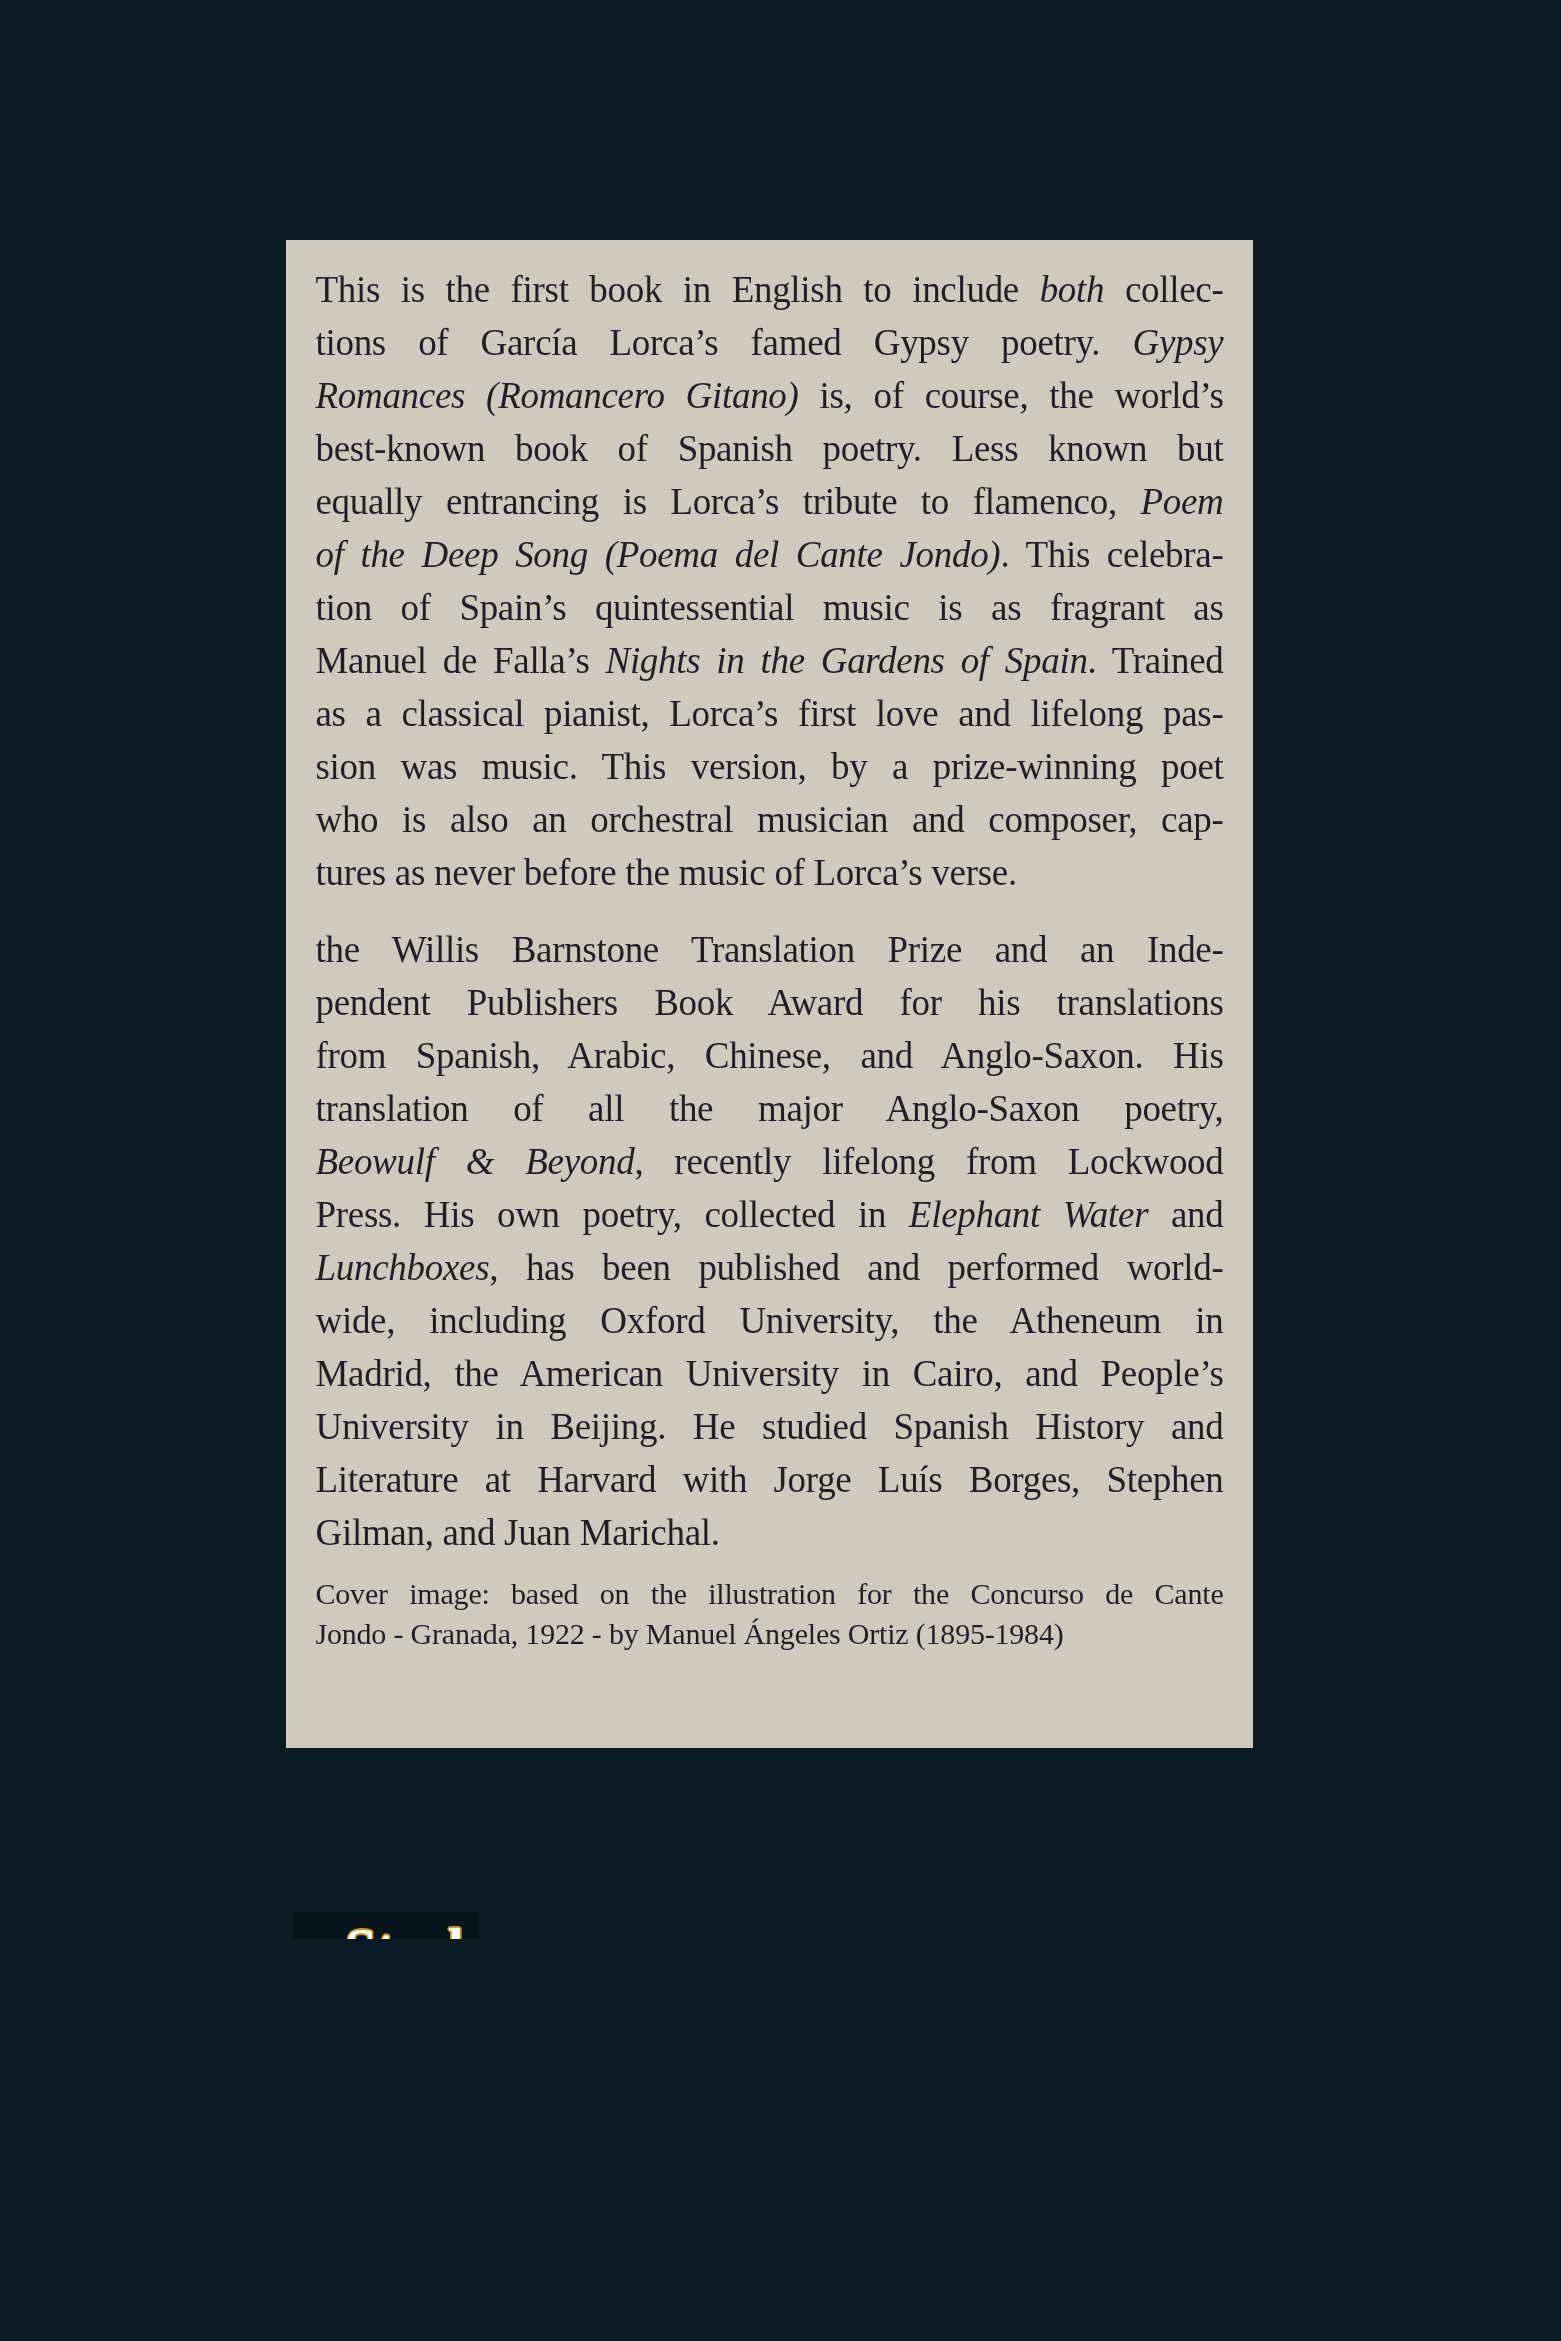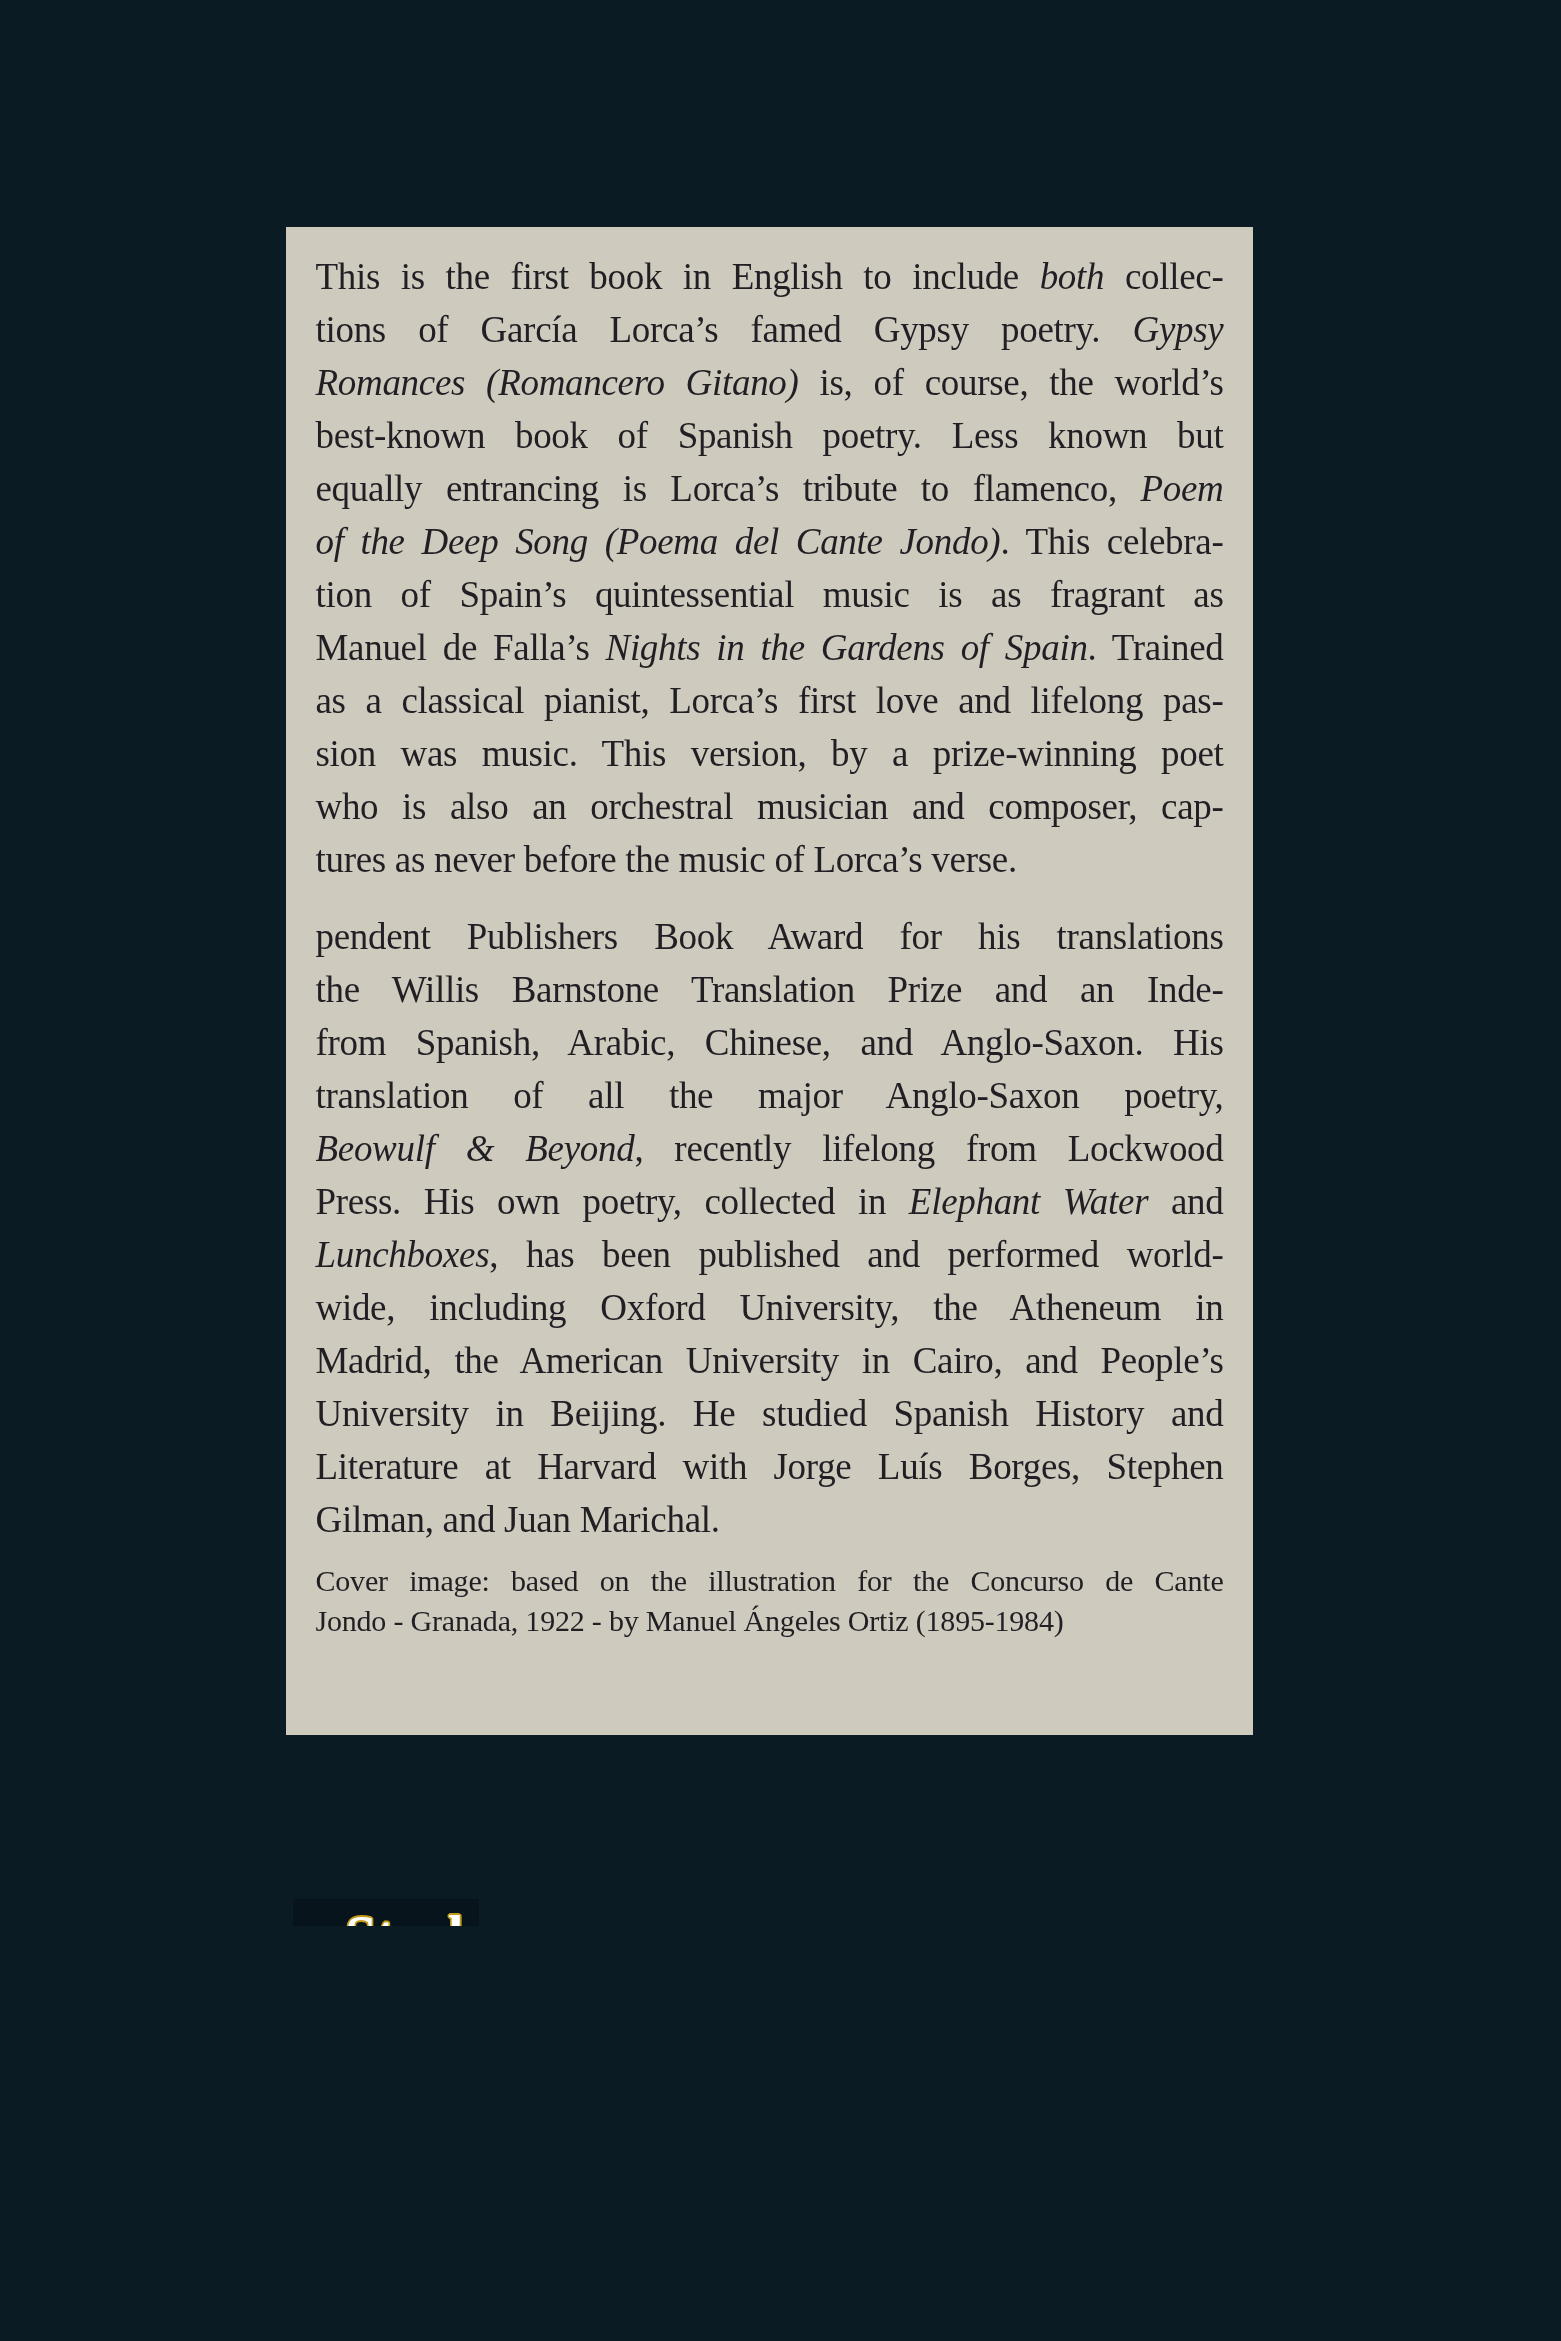--- a/index.html
+++ b/index.html
@@ -1,17 +1,17 @@
 <!DOCTYPE html>
 <html style="font-size:14px"><head>
 <meta charset="utf-8">
 <style>
   html,body{margin:0;padding:0;background:#0a1b24;}
   .page{position:relative;width:1561px;height:1926px;background:#0a1b24;overflow:hidden;
-        font-family:"Liberation Serif",serif;}
+        font-family:"Liberation Serif",serif;margin-top:13px;}
 
   
   .panel{position:absolute;left:286px;top:227px;width:967px;height:1508px;
          background:#cfcabe;color:#211f24;box-sizing:border-box;padding:22.6px 29.5px;}
   .tline{font-size:37px;line-height:53px;letter-spacing:-0.3px;
          text-align:justify;text-align-last:justify;-moz-text-align-last:justify;}
   .tline.tlast{text-align-last:left;-moz-text-align-last:left;}
   .it{font-style:italic;}
   .para2{margin-top:24px;}
   .credit{margin-top:15.6px;}
@@ -58,22 +58,22 @@
         <div class="tline"><span>equally entrancing is Lorca’s tribute to flamenco, </span><span class="it">Poem</span></div>
         <div class="tline"><span class="it">of the Deep Song (Poema del Cante Jondo)</span><span>. This celebra-</span></div>
         <div class="tline"><span>tion of Spain’s quintessential music is as fragrant as</span></div>
         <div class="tline"><span>Manuel de Falla’s </span><span class="it">Nights in the Gardens of Spain</span><span>. Trained</span></div>
         <div class="tline"><span>as a classical pianist, Lorca’s first love and lifelong pas-</span></div>
         <div class="tline"><span>sion was music. This version, by a prize-winning poet</span></div>
         <div class="tline"><span>who is also an orchestral musician and composer, cap-</span></div>
         <div class="tline tlast"><span>tures as never before the music of Lorca’s verse.</span></div>
       </div>
     <div class="block para2">
+        <div class="tline"><span>the Willis Barnstone Translation Prize and an Inde-</span></div>
         <div class="tline"><span>pendent Publishers Book Award for his translations</span></div>
-        <div class="tline"><span>the Willis Barnstone Translation Prize and an Inde-</span></div>
         <div class="tline"><span>from Spanish, Arabic, Chinese, and Anglo-Saxon. His</span></div>
         <div class="tline"><span>translation of all the major Anglo-Saxon poetry,</span></div>
         <div class="tline"><span class="it">Beowulf &amp; Beyond</span><span>, recently lifelong from Lockwood</span></div>
         <div class="tline"><span>Press. His own poetry, collected in </span><span class="it">Elephant Water</span><span> and</span></div>
         <div class="tline"><span class="it">Lunchboxes</span><span>, has been published and performed world-</span></div>
         <div class="tline"><span>wide, including Oxford University, the Atheneum in</span></div>
         <div class="tline"><span>Madrid, the American University in Cairo, and People’s</span></div>
         <div class="tline"><span>University in Beijing. He studied Spanish History and</span></div>
         <div class="tline"><span>Literature at Harvard with Jorge Luís Borges, Stephen</span></div>
         <div class="tline tlast"><span>Gilman, and Juan Marichal.</span></div>

